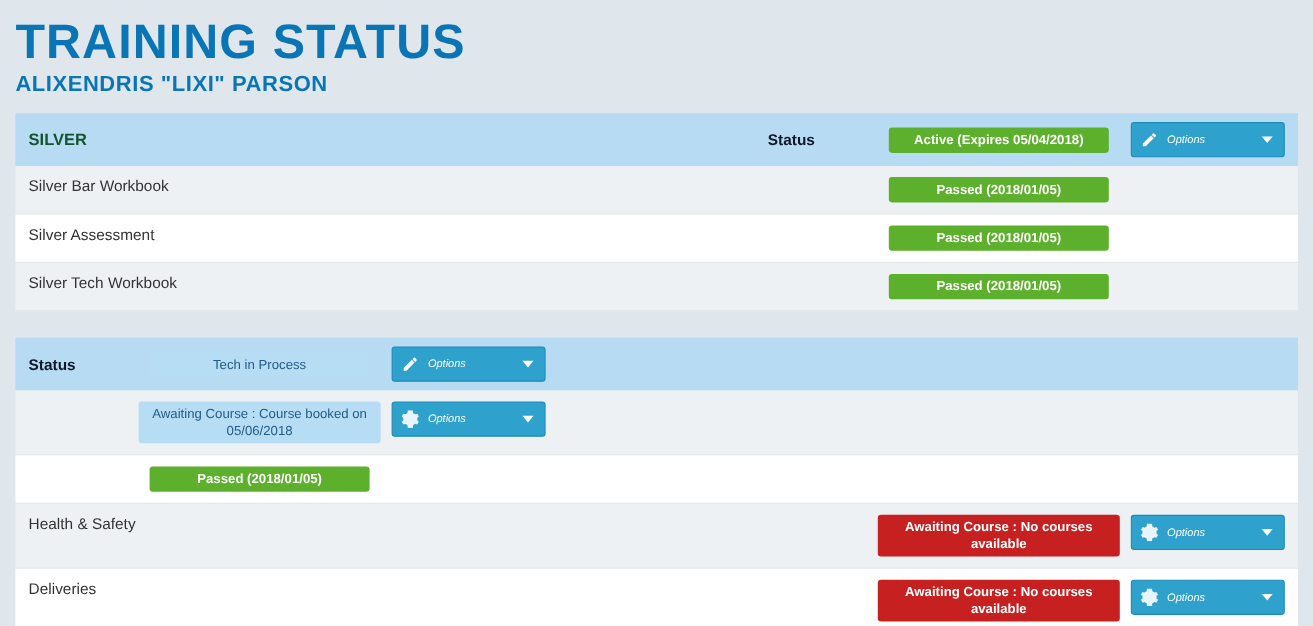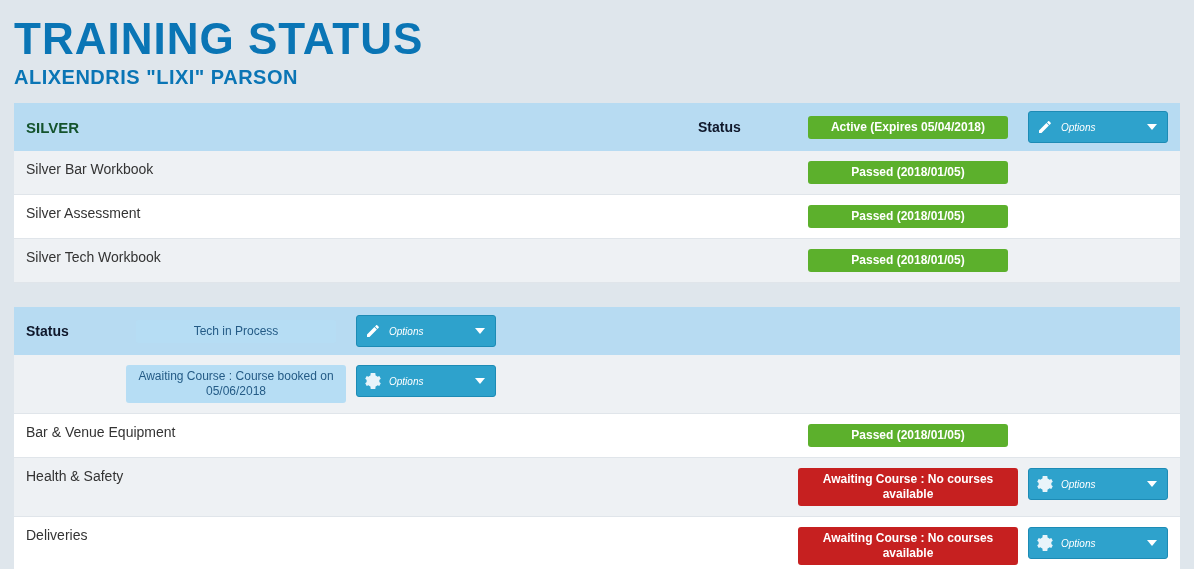--- a/index.html
+++ b/index.html
@@ -192,21 +192,20 @@
                 <svg width="16" height="16" viewBox="0 0 16 16">
                   <path fill="#e8f4fa" d="M8 5a3 3 0 100 6 3 3 0 000-6zm6.4 3c0-.4 0-.8-.1-1.1l1.5-1.2-1.5-2.6-1.8.6c-.6-.5-1.2-.8-1.9-1.1L10.3 0H5.7l-.3 2.6c-.7.3-1.3.6-1.9 1.1l-1.8-.6L.2 5.7l1.5 1.2C1.6 7.2 1.6 7.6 1.6 8s0 .8.1 1.1L.2 10.3l1.5 2.6 1.8-.6c.6.5 1.2.8 1.9 1.1l.3 2.6h4.6l.3-2.6c.7-.3 1.3-.6 1.9-1.1l1.8.6 1.5-2.6-1.5-1.2c.1-.3.1-.7.1-1.1z"></path>
                 </svg>
                 <span>Options</span>
               </span>
               <span class="chevron"></span>
             </button>
           </div>
         </div>
         <div class="row">
-          <div class="item-name">Bar &amp; Venue Equipment</div>
           <div class="col-status-label"></div>
           <div class="col-badge">
             <span class="badge badge-green">Passed (2018/01/05)</span>
           </div>
           <div class="col-options"></div>
         </div>
         <div class="row">
           <div class="item-name">Health &amp; Safety</div>
           <div class="col-status-label"></div>
           <div class="col-badge">

